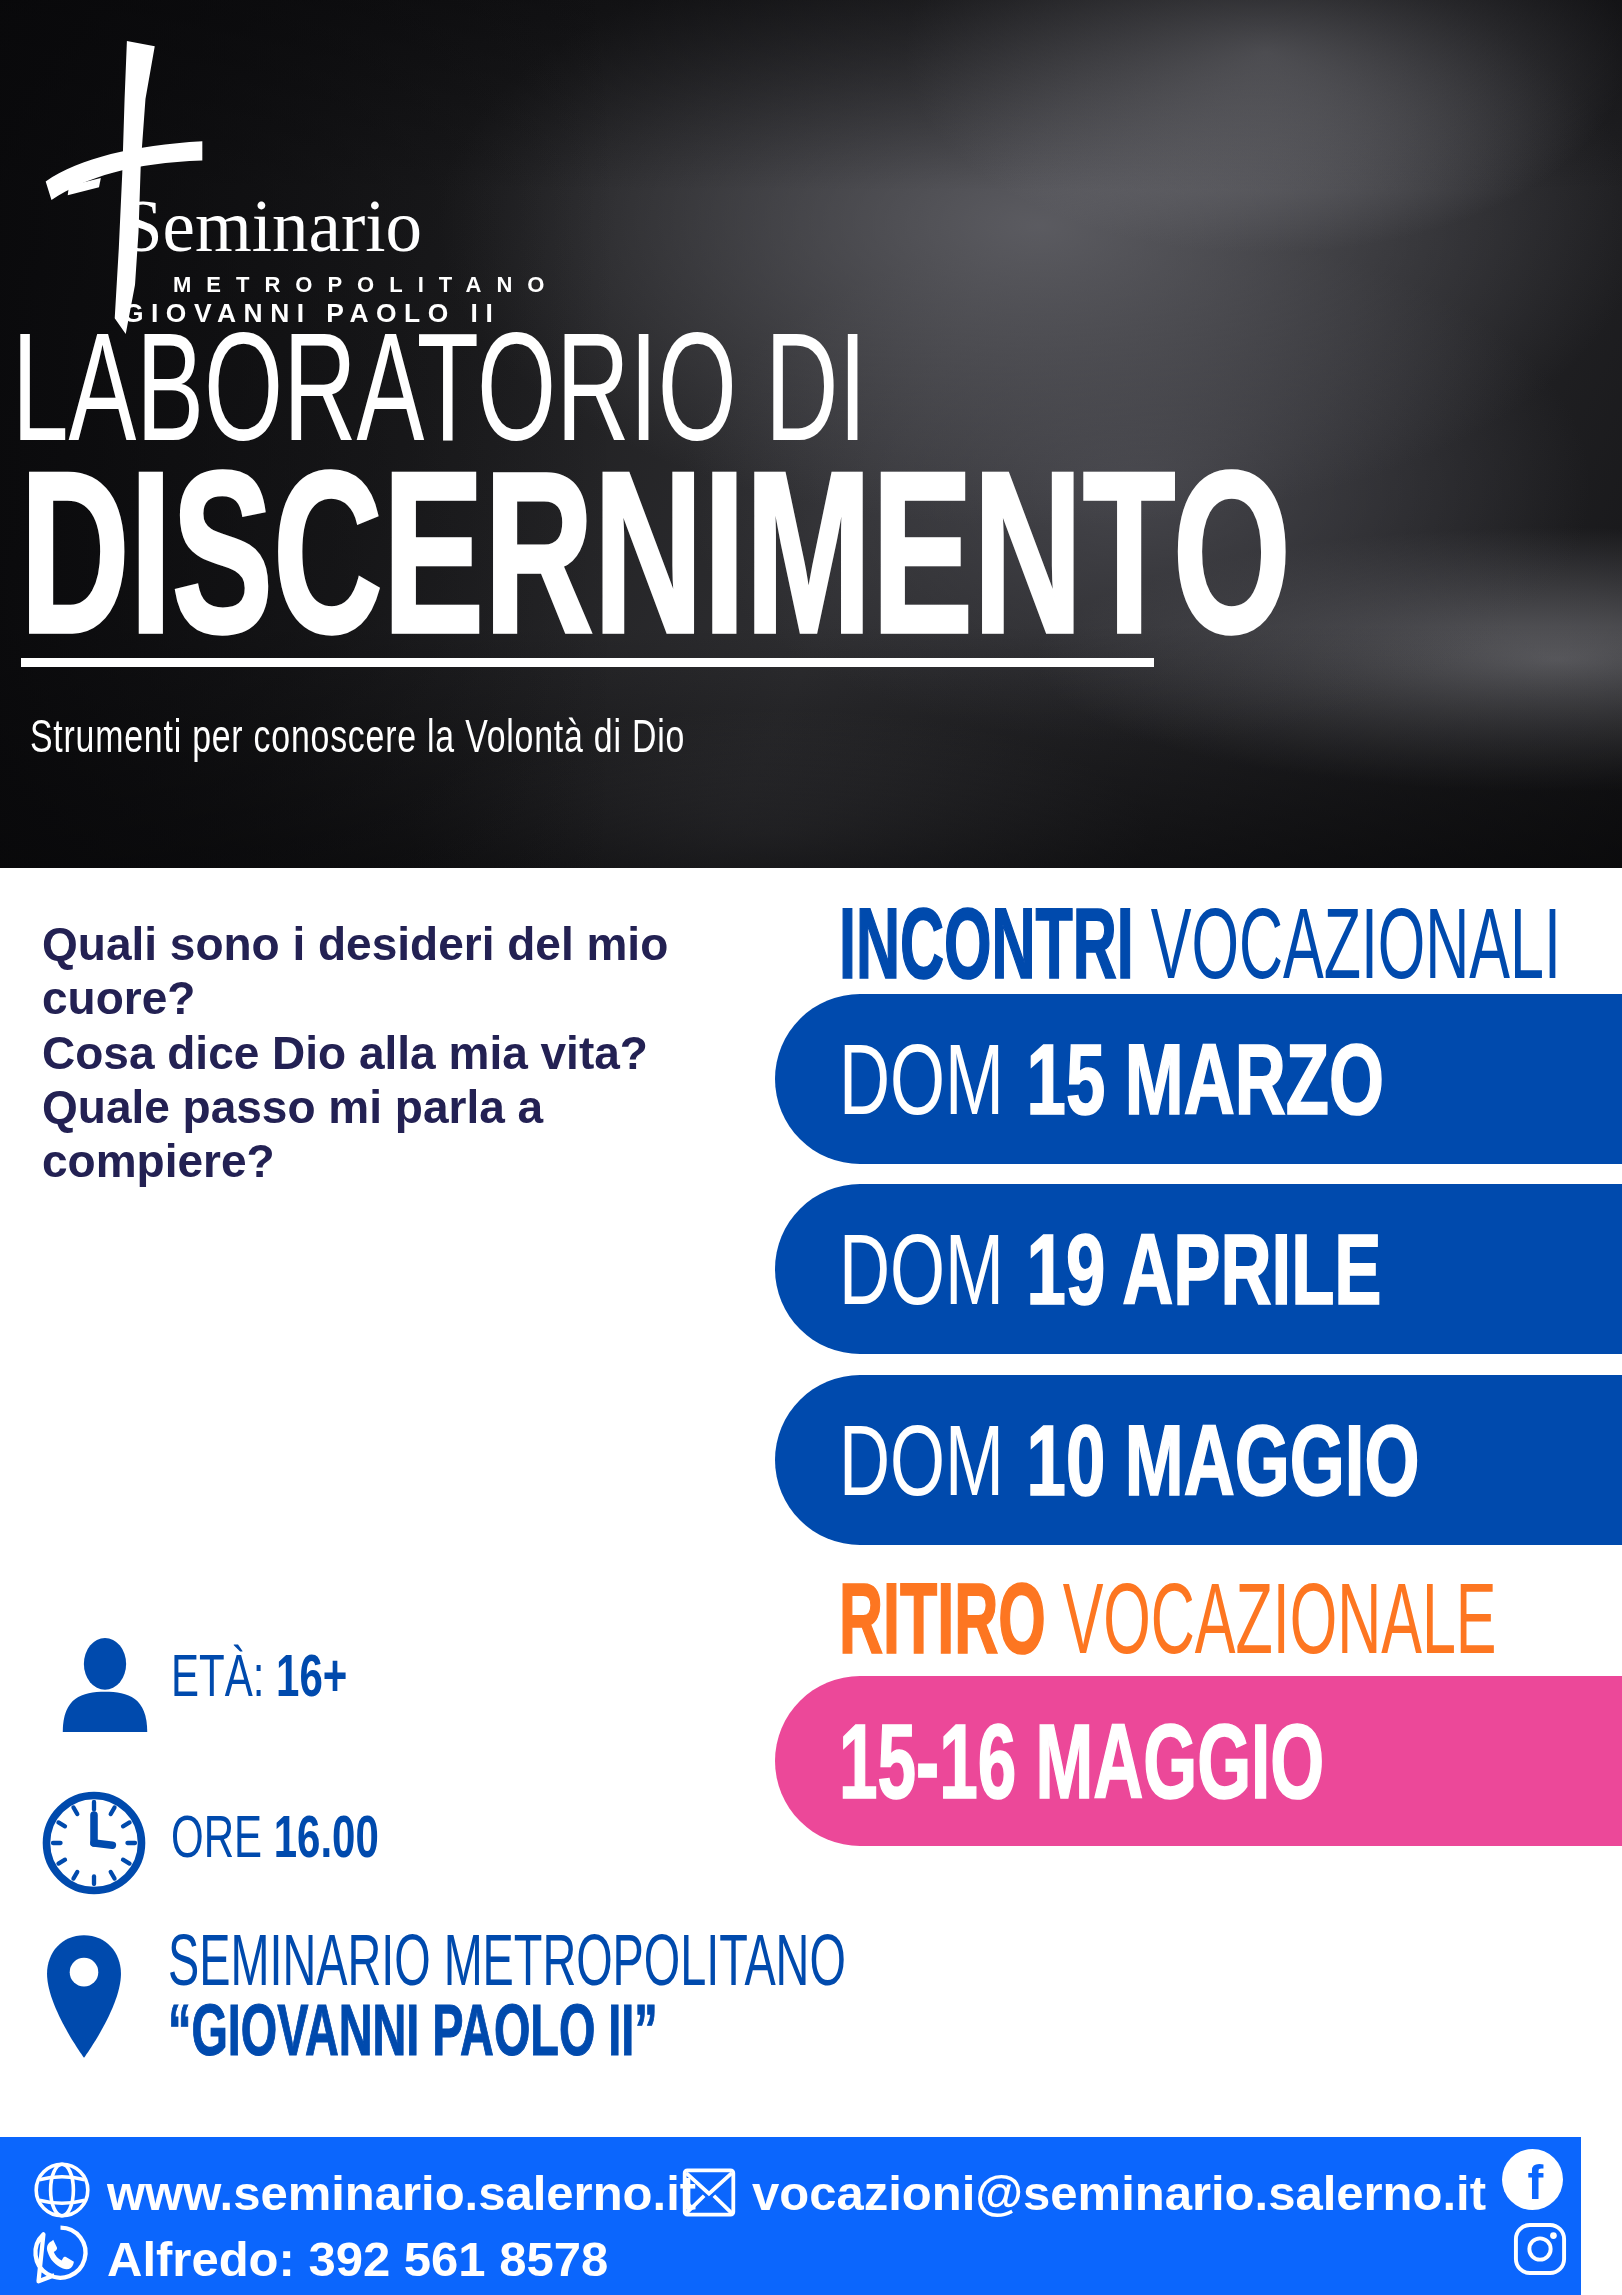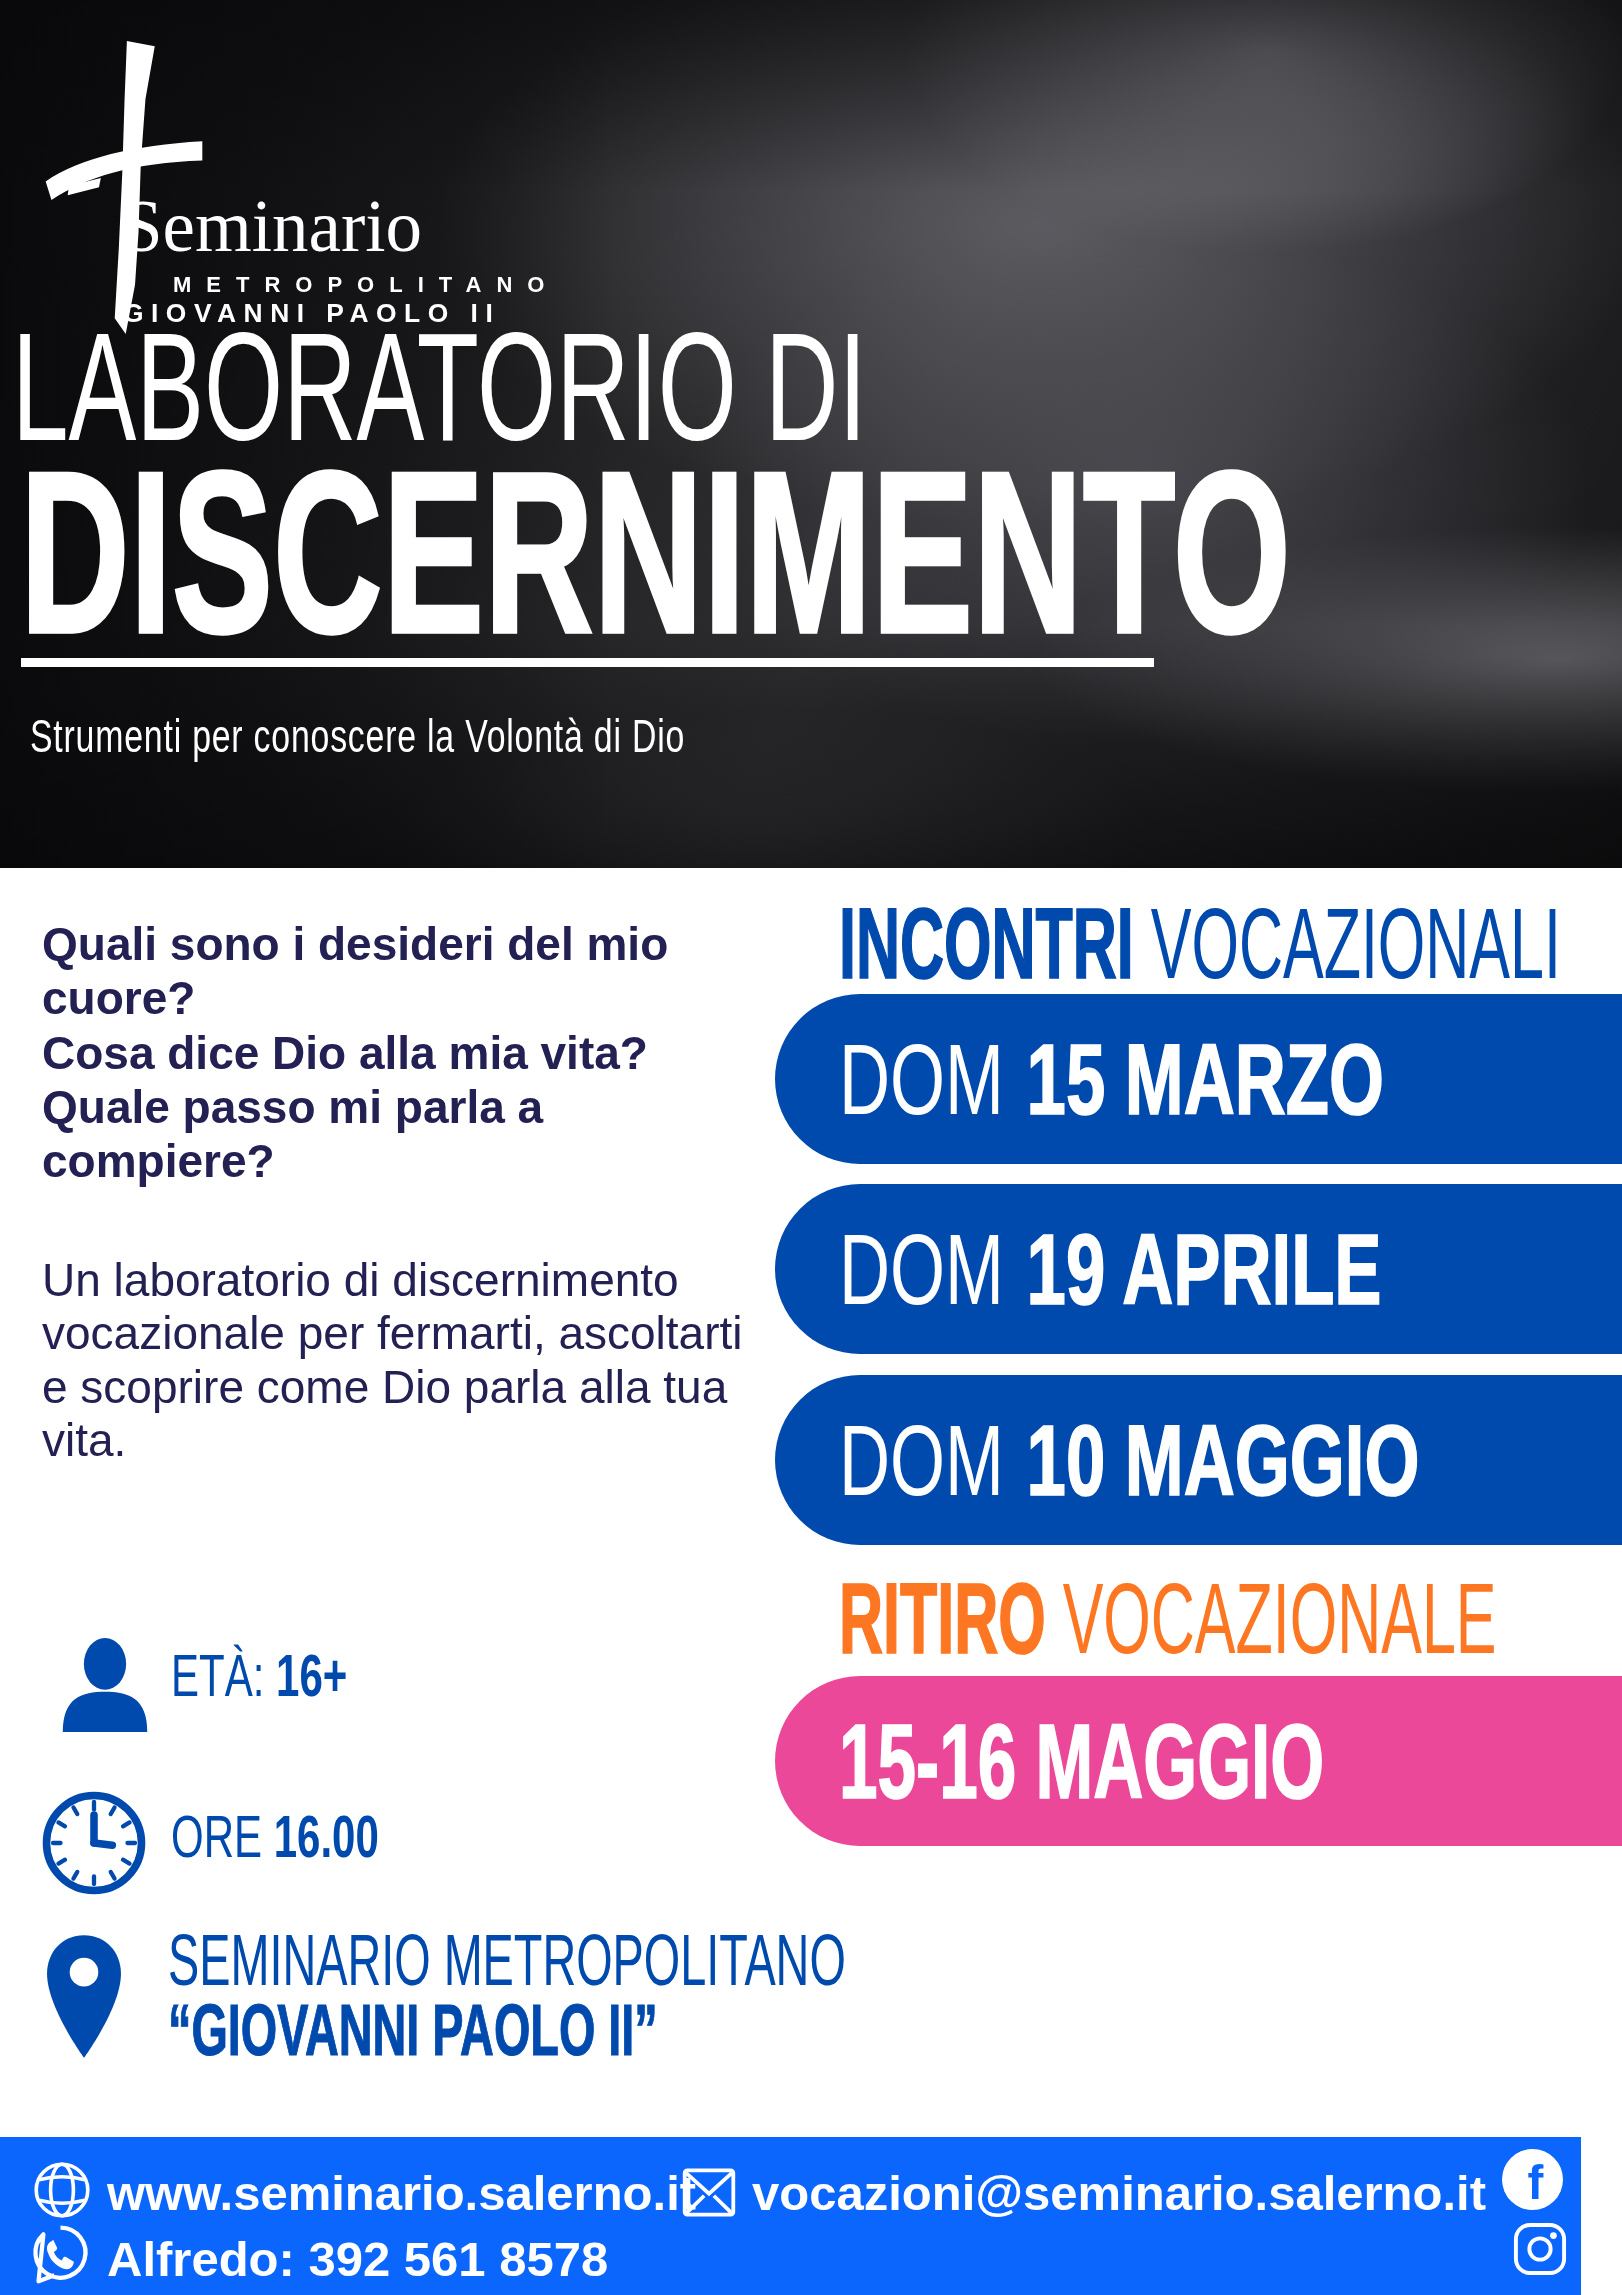--- a/index.html
+++ b/index.html
@@ -73,21 +73,20 @@
     <div class="abs title2"><span class="cx s66">DISCERNIMENTO</span></div>
     <div class="abs rule"></div>
     <div class="abs subtitle"><span class="cx s72">Strumenti per conoscere la Volontà di Dio</span></div>
   </div>
 
   <div class="abs questions">
     <div>Quali sono i desideri del mio cuore?</div>
     <div>Cosa dice Dio alla mia vita?</div>
     <div>Quale passo mi parla a compiere?</div>
   </div>
-  <div class="abs para">Un laboratorio di discernimento vocazionale per fermarti, ascoltarti e scoprire come Dio parla alla tua vita.</div>
 
   <svg class="abs icon" style="left:57px;top:1637px;" width="96" height="98" viewBox="0 0 100 100">
     <ellipse cx="50" cy="27" rx="22" ry="27" fill="#004aad"></ellipse>
     <path d="M6 98 C6 62 26 56 50 56 C74 56 94 62 94 98 Z" fill="#004aad"></path>
   </svg>
   <div class="abs detail-text" style="left:171px;top:1646px;">
     <span class="cx s70"><span class="l">ETÀ:</span>&nbsp;<span class="b">16+</span></span>
   </div>
 
   <svg class="abs icon" style="left:40px;top:1789px;" width="108" height="108" viewBox="0 0 100 100">

